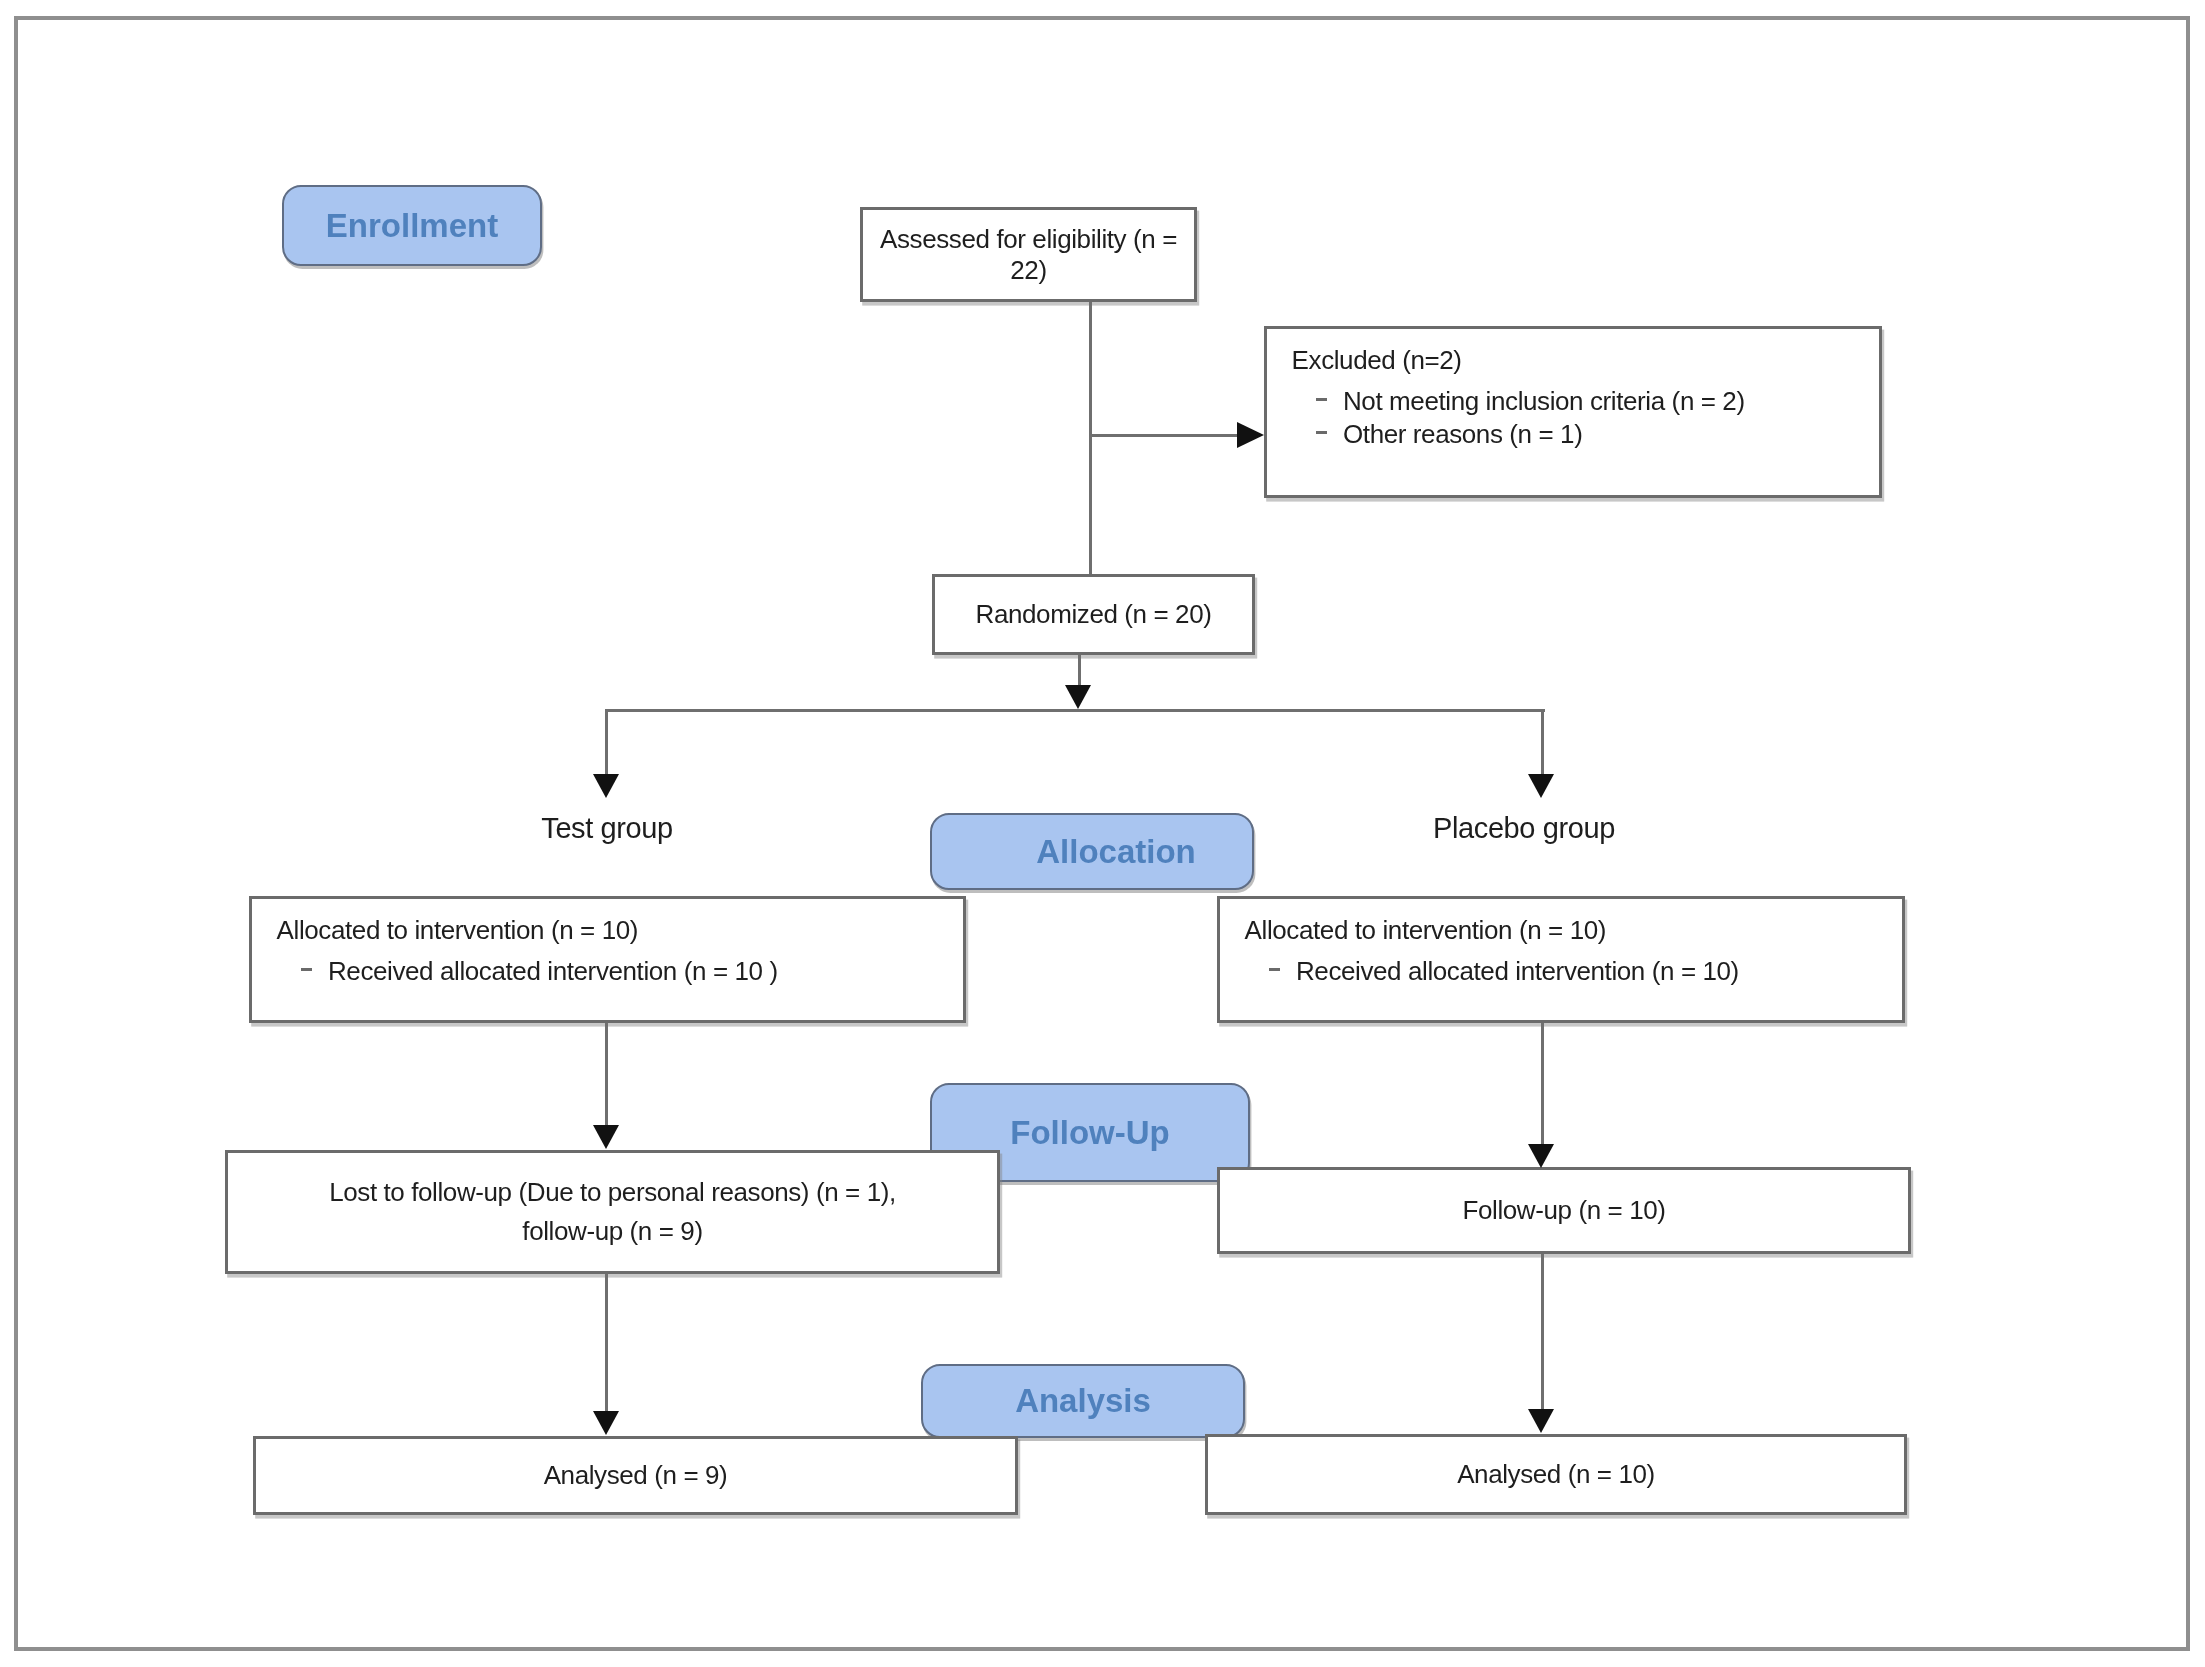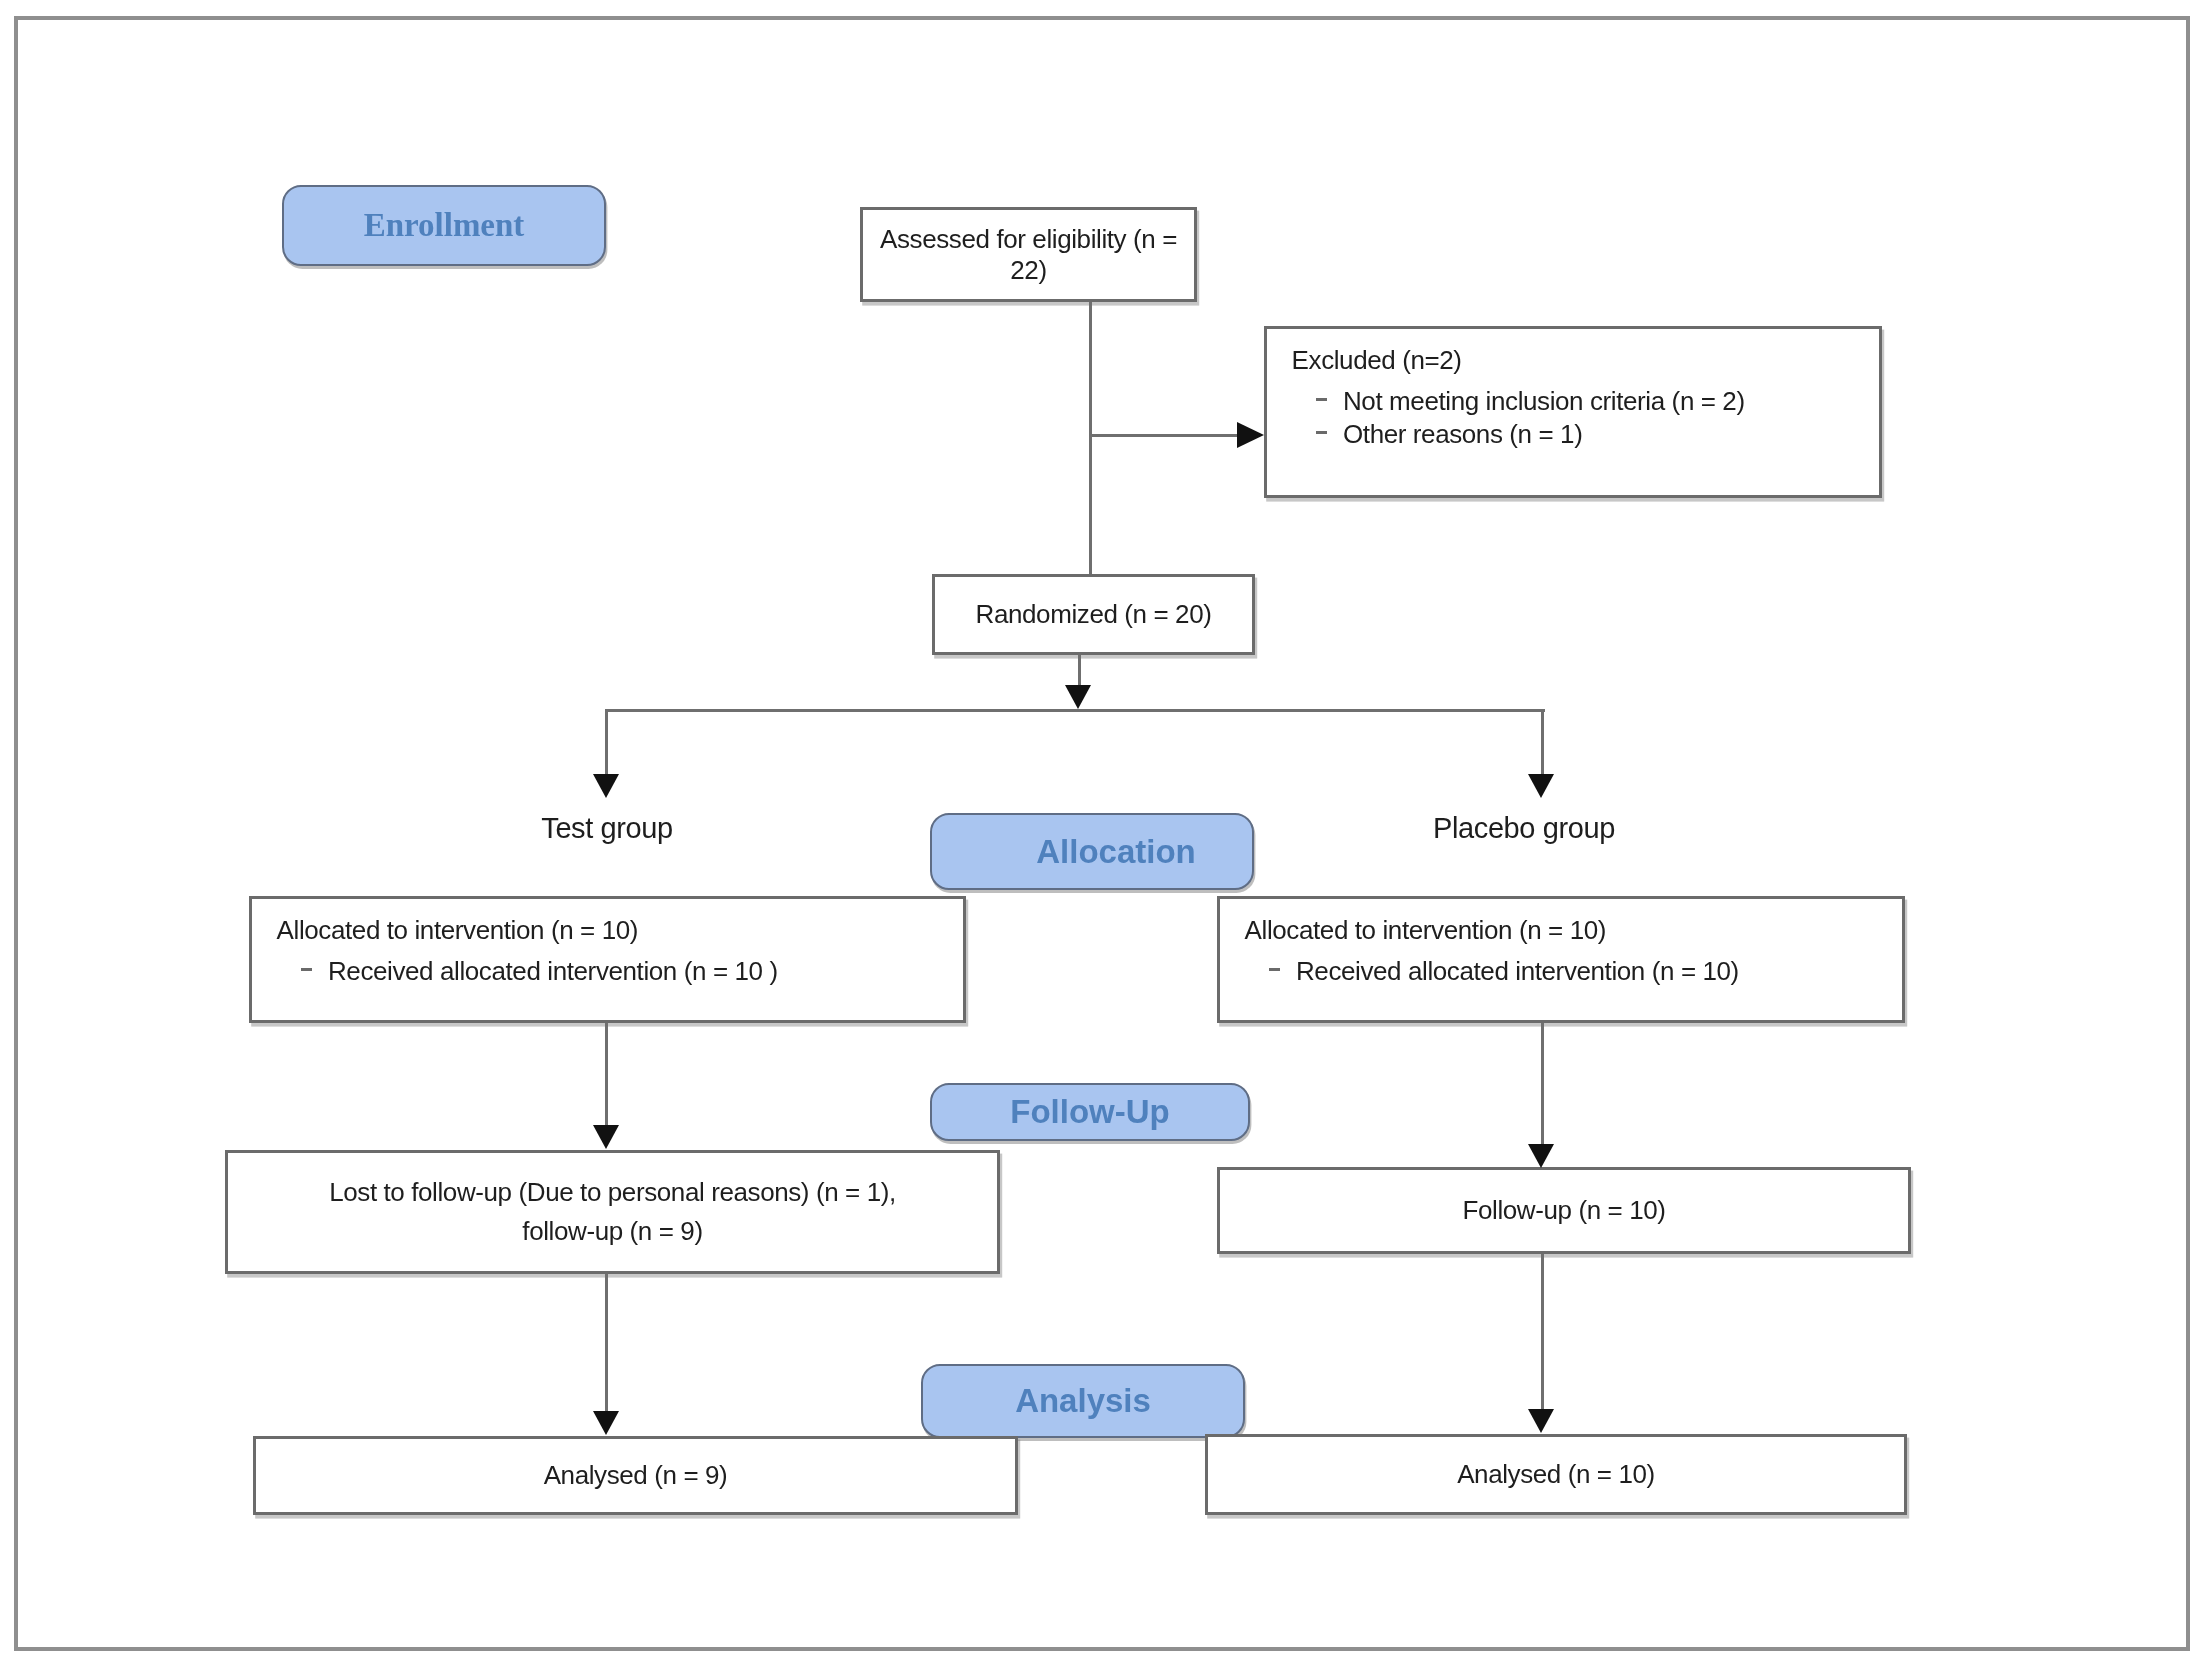--- a/index.html
+++ b/index.html
@@ -69,27 +69,27 @@
     border-left:27.4px solid var(--arrow);
   }
   .centertext{line-height:1.5;}
 </style>
 </head>
 <body>
 
 <div id="canvas">
   <div class="frame"></div>
 
-  <div class="stage" style="left:282px;top:185px;width:324px;height:81px;font-family:Liberation Serif, serif;">
+  <div class="stage" style="left:282px;top:185px;width:260px;height:81px;">
     <span>Enrollment</span>
   </div>
   <div class="stage" style="left:930px;top:813px;width:324px;height:77px;padding-left:48px;">
     <span>Allocation</span>
   </div>
-  <div class="stage" style="left:930px;top:1083px;width:320px;height:58px;">
+  <div class="stage" style="left:930px;top:1083px;width:320px;height:99px;">
     <span>Follow-Up</span>
   </div>
   <div class="stage" style="left:921px;top:1364px;width:324px;height:74px;">
     <span>Analysis</span>
   </div>
 
   <div class="box center" style="left:860px;top:207px;width:337px;height:95px;">
     <span>Assessed for eligibility (n = 22)</span>
   </div>
 

